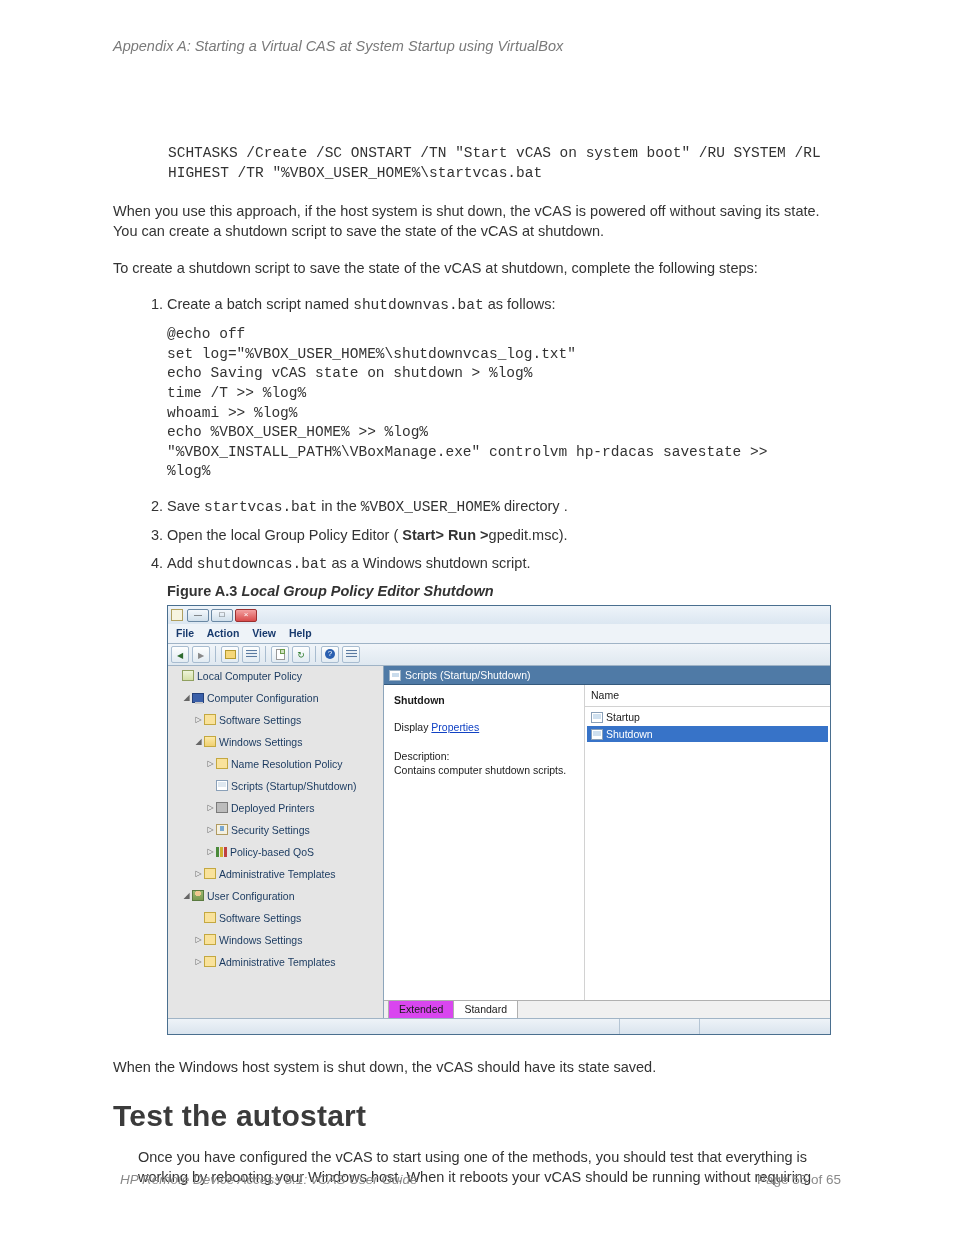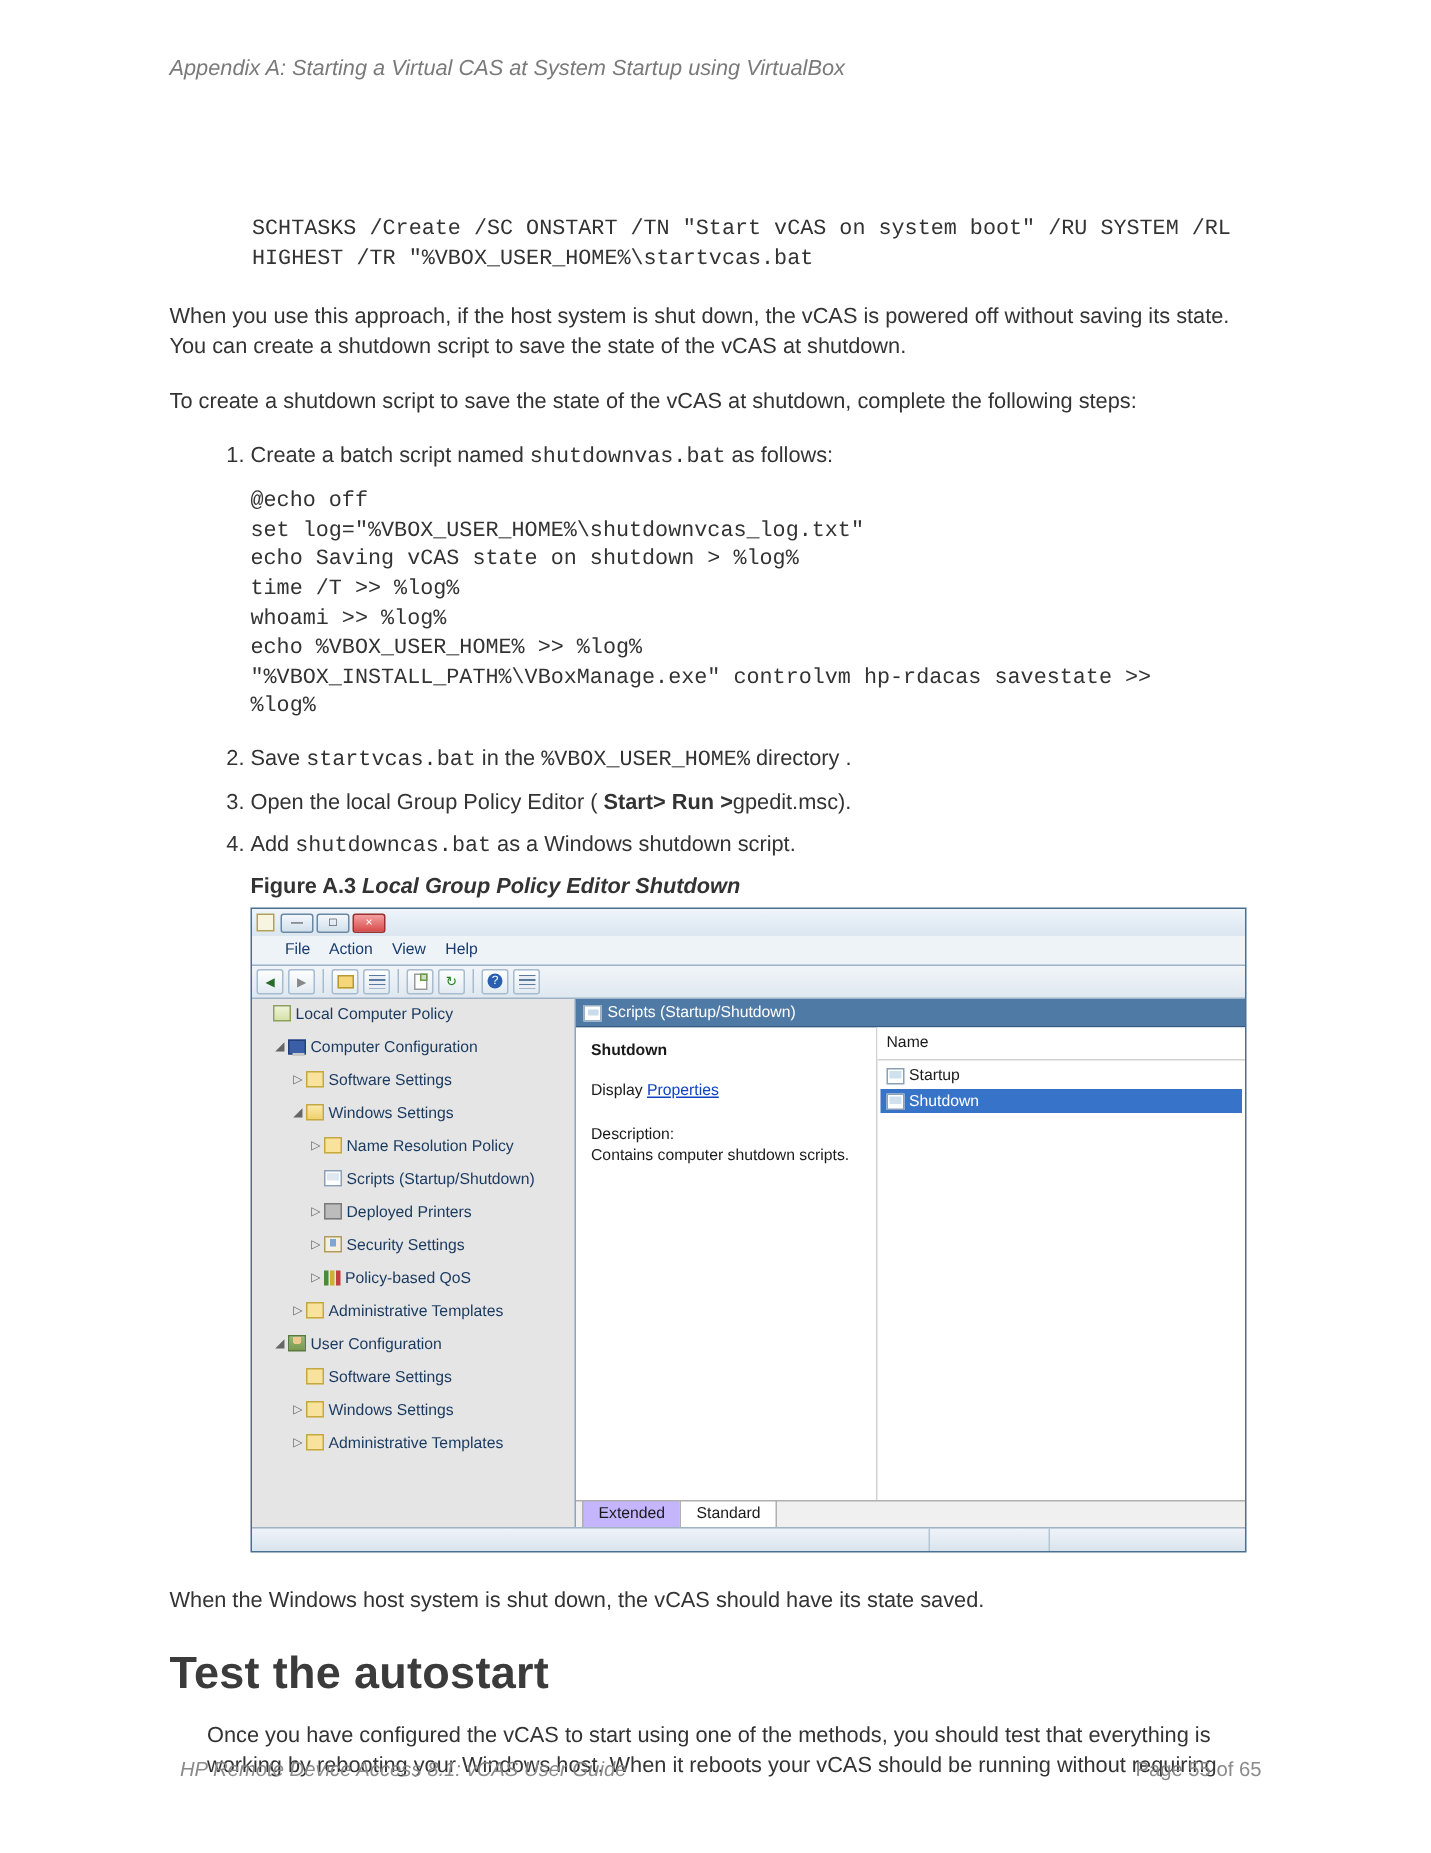--- a/index.html
+++ b/index.html
@@ -92,21 +92,21 @@
     height: 18px;
     padding: 0 3px;
     background: linear-gradient(#eef4fa, #dbe6f1);
   }
   .titlebar .ticon { width: 12px; height: 12px; background:#f7f4e0; border:1px solid #b0a060; margin-right:4px;}
   .titlebar .title { flex:1; font-size:10.5px; color:#1a1a1a; }
   .win-btns { display:flex; gap:2px; }
   .win-btn { width:22px; height:13px; border:1px solid #6a88a4; background:linear-gradient(#f4f8fc,#d0dfeb); border-radius:2px; display:flex; align-items:center; justify-content:center; font-size:8px; }
   .win-btn.close { background:linear-gradient(#f3a0a0,#d94b4b); border-color:#9a3030; color:#fff;}
   .menubar {
-    background:#eef3f8; padding:2px 22px; font-size:10.5px; color:#183a6d;
+    background:#eef3f8; padding:2px 8px; font-size:10.5px; color:#183a6d;font-weight:bold;
   }
   .menubar span { margin-right: 10px; }
   .toolbar {
     background: linear-gradient(#f1f5f9,#dfe8f0);
     border-top:1px solid #9fb3c6; border-bottom:1px solid #9fb3c6;
     padding:2px 3px; display:flex; gap:3px;
   }
   .tb { width:18px; height:17px; border:1px solid #a8bcd0; background:linear-gradient(#fdfefe,#e2ebf2); border-radius:2px; display:flex; align-items:center; justify-content:center; }
   .tb .arrow-l::before{content:"\25C0"; font-size:8px; color:#2d6a2d;}
   .tb .arrow-r::before{content:"\25B6"; font-size:8px; color:#888;}
@@ -158,21 +158,21 @@
   .left-detail .lnk{color:#1142c4;text-decoration:underline;}
   .left-detail .desc-lbl{margin-top:14px;}
   .list-col { flex:1; border-left:1px solid #d2d2d2; }
   .list-head { font-size:10.5px; padding:3px 6px; border-bottom:1px solid #d2d2d2; background:#fff;}
   .list-items { padding:2px 2px; }
   .li-row { display:flex; align-items:center; gap:3px; padding:1px 4px; font-size:10.5px;}
   .li-row.sel { background:#3773c8; color:#fff; }
   .li-row .lic { width:12px; height:11px; background:#fff; border:1px solid #8aa0b8; position:relative;}
   .li-row .lic::after{content:"";position:absolute;left:1px;top:1px;width:8px;height:5px;background:#cfe0ef;}
   .tabs { height:18px; border-top:1px solid #b0b0b0; background:#f0f0f0; display:flex; align-items:end; padding-left:4px;}
-  .tabs .tab { font-size:10.5px; padding:1px 10px; border:1px solid #b0b0b0; border-bottom:none; margin-right:-1px; background:#c4b5fd;}
+  .tabs .tab { font-size:10.5px; padding:1px 10px; border:1px solid #b0b0b0; border-bottom:none; margin-right:-1px; background:#d946ef;}
   .tabs .tab.active{ background:#fff; }
   .statusbar { height:16px; background:linear-gradient(#eef3f8,#dae4ee); border-top:1px solid #a0b4c6; display:flex;}
   .statusbar .cell{flex:1;border-right:1px solid #b5c5d4;}
   .statusbar .cell:last-child{flex:0 0 130px;border-right:none;}
   .statusbar .cell2{flex:0 0 80px;border-right:1px solid #b5c5d4;}
 
   .indent-block { margin-left: 55px; }
 </style>
 </head>
 <body>

